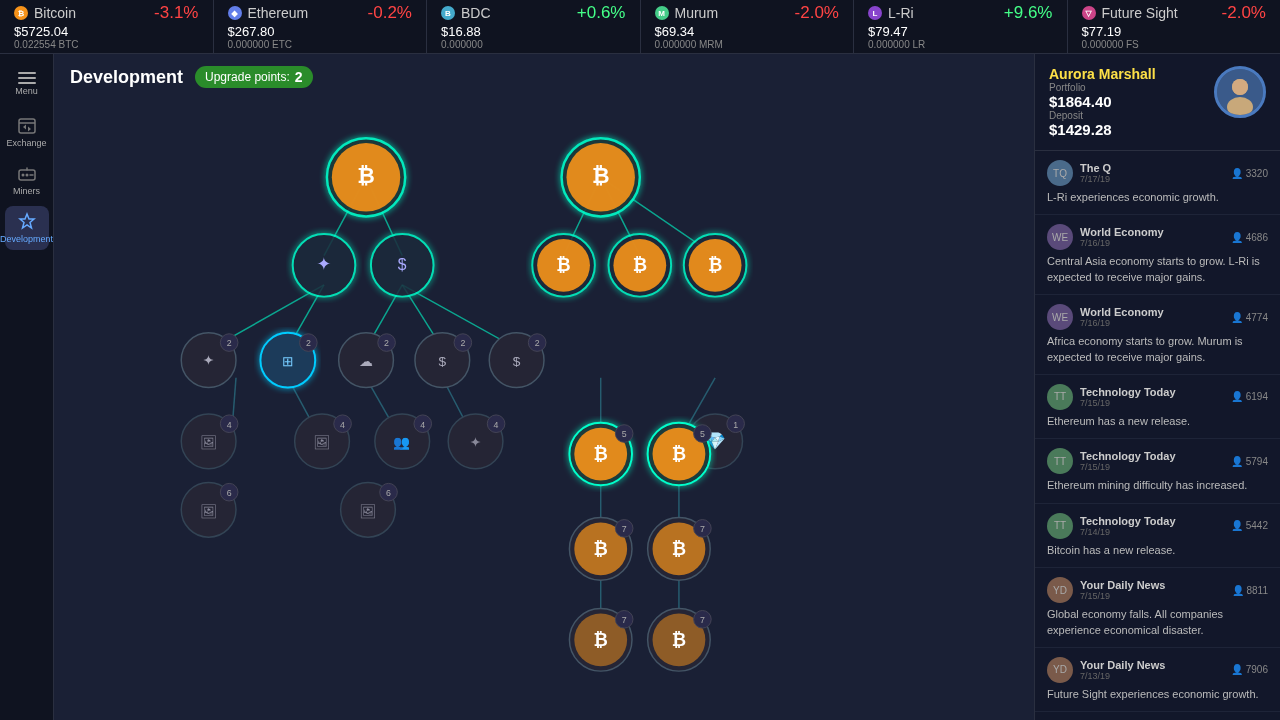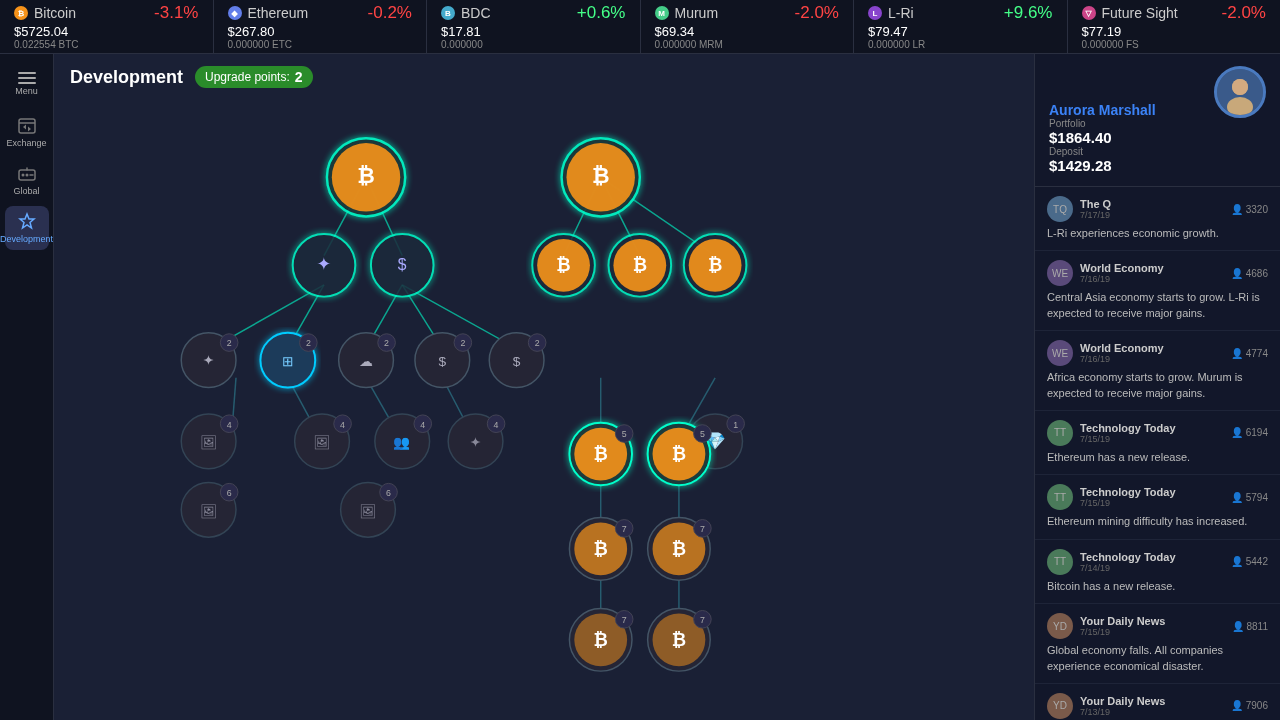--- a/index.html
+++ b/index.html
@@ -188,22 +188,21 @@
     }
     .profile-header {
       display: flex;
       align-items: flex-start;
       justify-content: space-between;
     }
     .profile-info {}
     .profile-name {
       font-size: 14px;
       font-weight: bold;
-      color: #3b82f6;
-      margin-top: 36px;
+      color: #fde047;
     }
     .profile-portfolio-label {
       font-size: 10px;
       color: #888;
     }
     .profile-portfolio-value {
       font-size: 15px;
       font-weight: bold;
       color: #fff;
     }
@@ -333,21 +332,21 @@
       </div>
       <div class="ticker-price">$267.80</div>
       <div class="ticker-amount">0.000000 ETC</div>
     </div>
     <div class="ticker-item">
       <div class="ticker-top">
         <span class="ticker-icon" style="background:#44aacc">B</span>
         <span class="ticker-name">BDC</span>
         <span class="ticker-change positive">+0.6%</span>
       </div>
-      <div class="ticker-price">$17.81</div>
+      <div class="ticker-price">$16.88</div>
       <div class="ticker-amount">0.000000</div>
     </div>
     <div class="ticker-item">
       <div class="ticker-top">
         <span class="ticker-icon" style="background:#44cc88">M</span>
         <span class="ticker-name">Murum</span>
         <span class="ticker-change negative">-2.0%</span>
       </div>
       <div class="ticker-price">$69.34</div>
       <div class="ticker-amount">0.000000 MRM</div>
@@ -394,21 +393,21 @@
     </button>
 
     <button class="sidebar-btn">
       <svg viewBox="0 0 20 20" fill="none">
         <rect x="2" y="6" width="16" height="10" rx="2" stroke="#777" stroke-width="1.5"></rect>
         <circle cx="6" cy="11" r="1.5" fill="#777"></circle>
         <circle cx="10" cy="11" r="1.5" fill="#777"></circle>
         <path d="M13 11h3" stroke="#777" stroke-width="1.5" stroke-linecap="round"></path>
         <path d="M10 6V4" stroke="#777" stroke-width="1.5" stroke-linecap="round"></path>
       </svg>
-      <span class="sidebar-label">Global</span>
+      <span class="sidebar-label">Miners</span>
     </button>
 
     <button class="sidebar-btn active">
       <svg viewBox="0 0 20 20" fill="none">
         <path d="M10 2L12 7H17L13 10.5L14.5 16L10 13L5.5 16L7 10.5L3 7H8L10 2Z" stroke="#6af" stroke-width="1.5" fill="none"></path>
       </svg>
       <span class="sidebar-label" style="color:#6af">Development</span>
     </button>
   </div>
 

